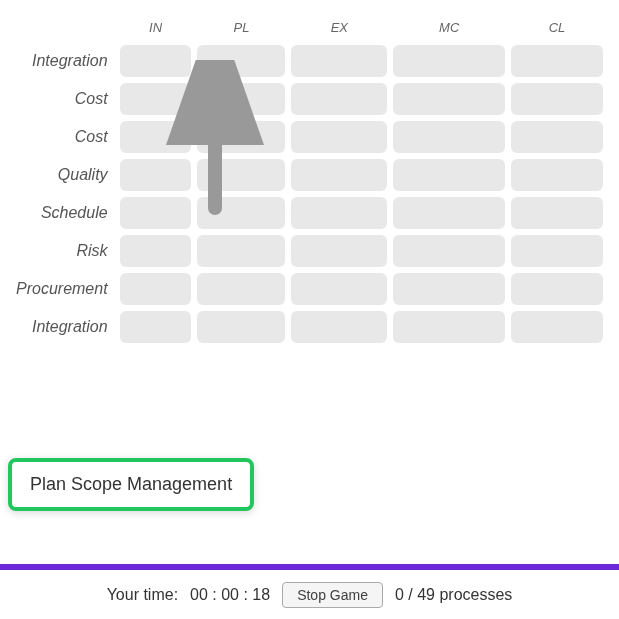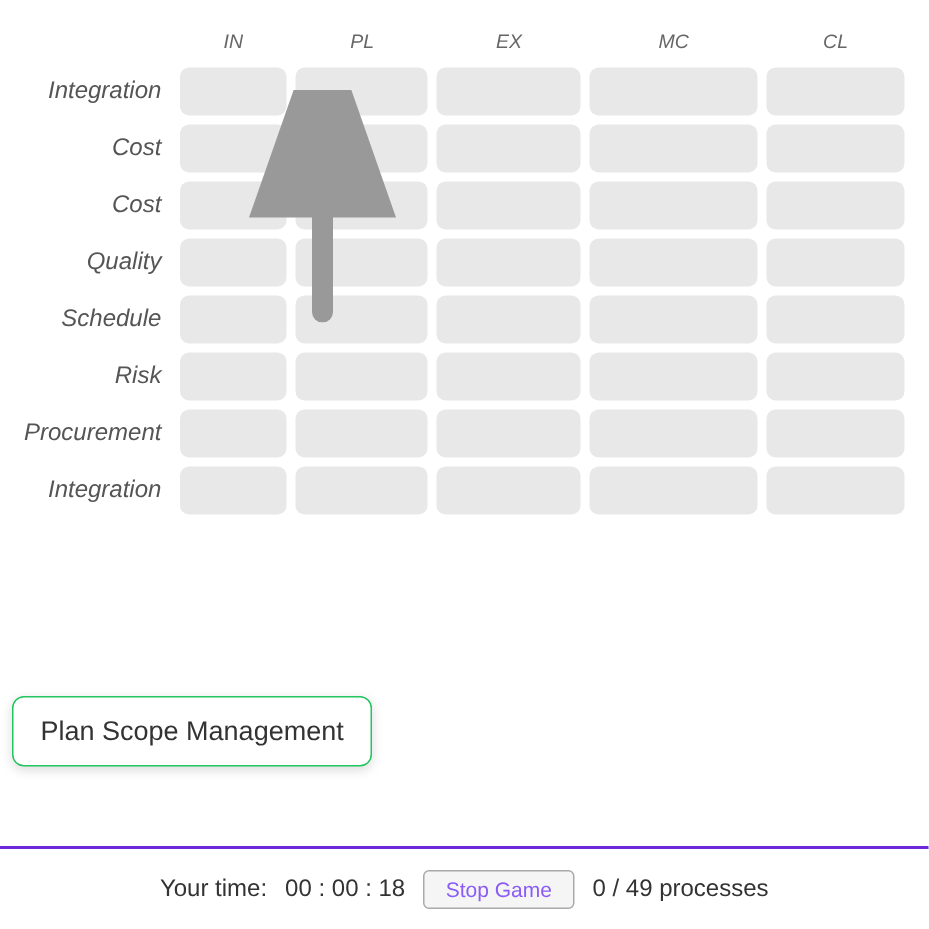--- a/index.html
+++ b/index.html
@@ -45,53 +45,53 @@
       border-radius: 6px;
       height: 32px;
       cursor: pointer;
     }
 
     .tooltip-box {
       position: absolute;
       bottom: 108px;
       left: 8px;
       background: #fff;
-      border: 1px solid #22c55e;
+      border: 4px solid #22c55e;
       border-radius: 8px;
       padding: 12px 18px;
       font-size: 18px;
       color: #333;
       box-shadow: 0 2px 8px rgba(0,0,0,0.15);
       max-width: 270px;
     }
 
     .bottom-bar {
       position: absolute;
       bottom: 0;
       left: 0;
       right: 0;
       height: 55px;
-      border-top: 2px solid #6d28d9;
+      border-top: 6px solid #6d28d9;
       display: flex;
       align-items: center;
       justify-content: center;
       gap: 12px;
       font-size: 16px;
       color: #333;
       background: #fff;
     }
 
     .stop-btn {
       border: 1px solid #aaa;
       border-radius: 4px;
       background: #f5f5f5;
       padding: 4px 14px;
       font-size: 14px;
       cursor: pointer;
-      color: #8b5cf6;
+      color: #404040;
     }
   </style>
 </head>
 <body>
 
 <div class="grid-area">
 
   <svg style="position:absolute; top:60px; left:155px; width:120px; height:155px; pointer-events:none; z-index:10;">
     <defs>
       <marker id="arrowhead" markerWidth="10" markerHeight="7" refX="5" refY="3.5" orient="auto">

